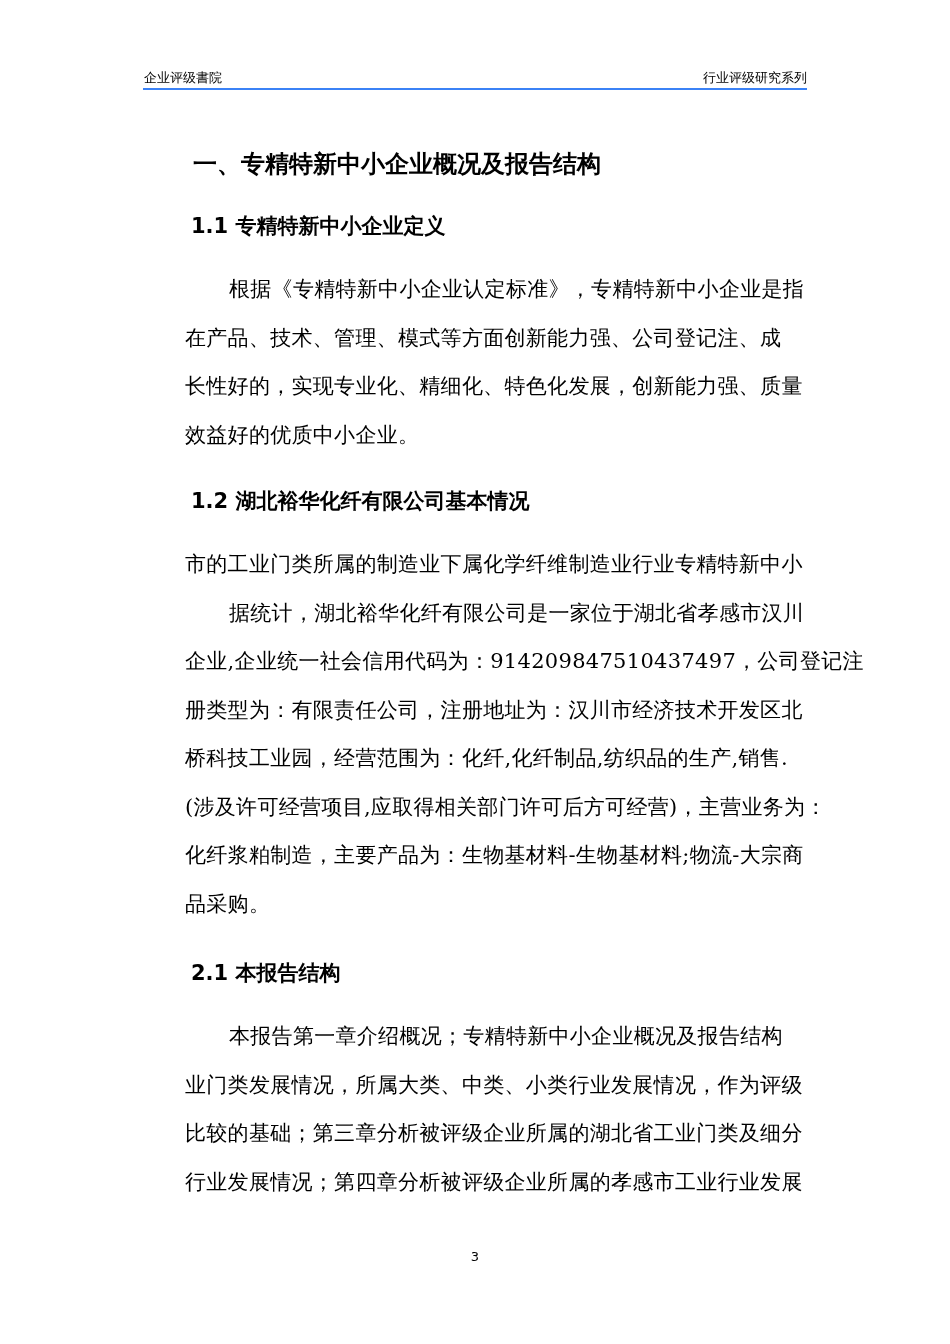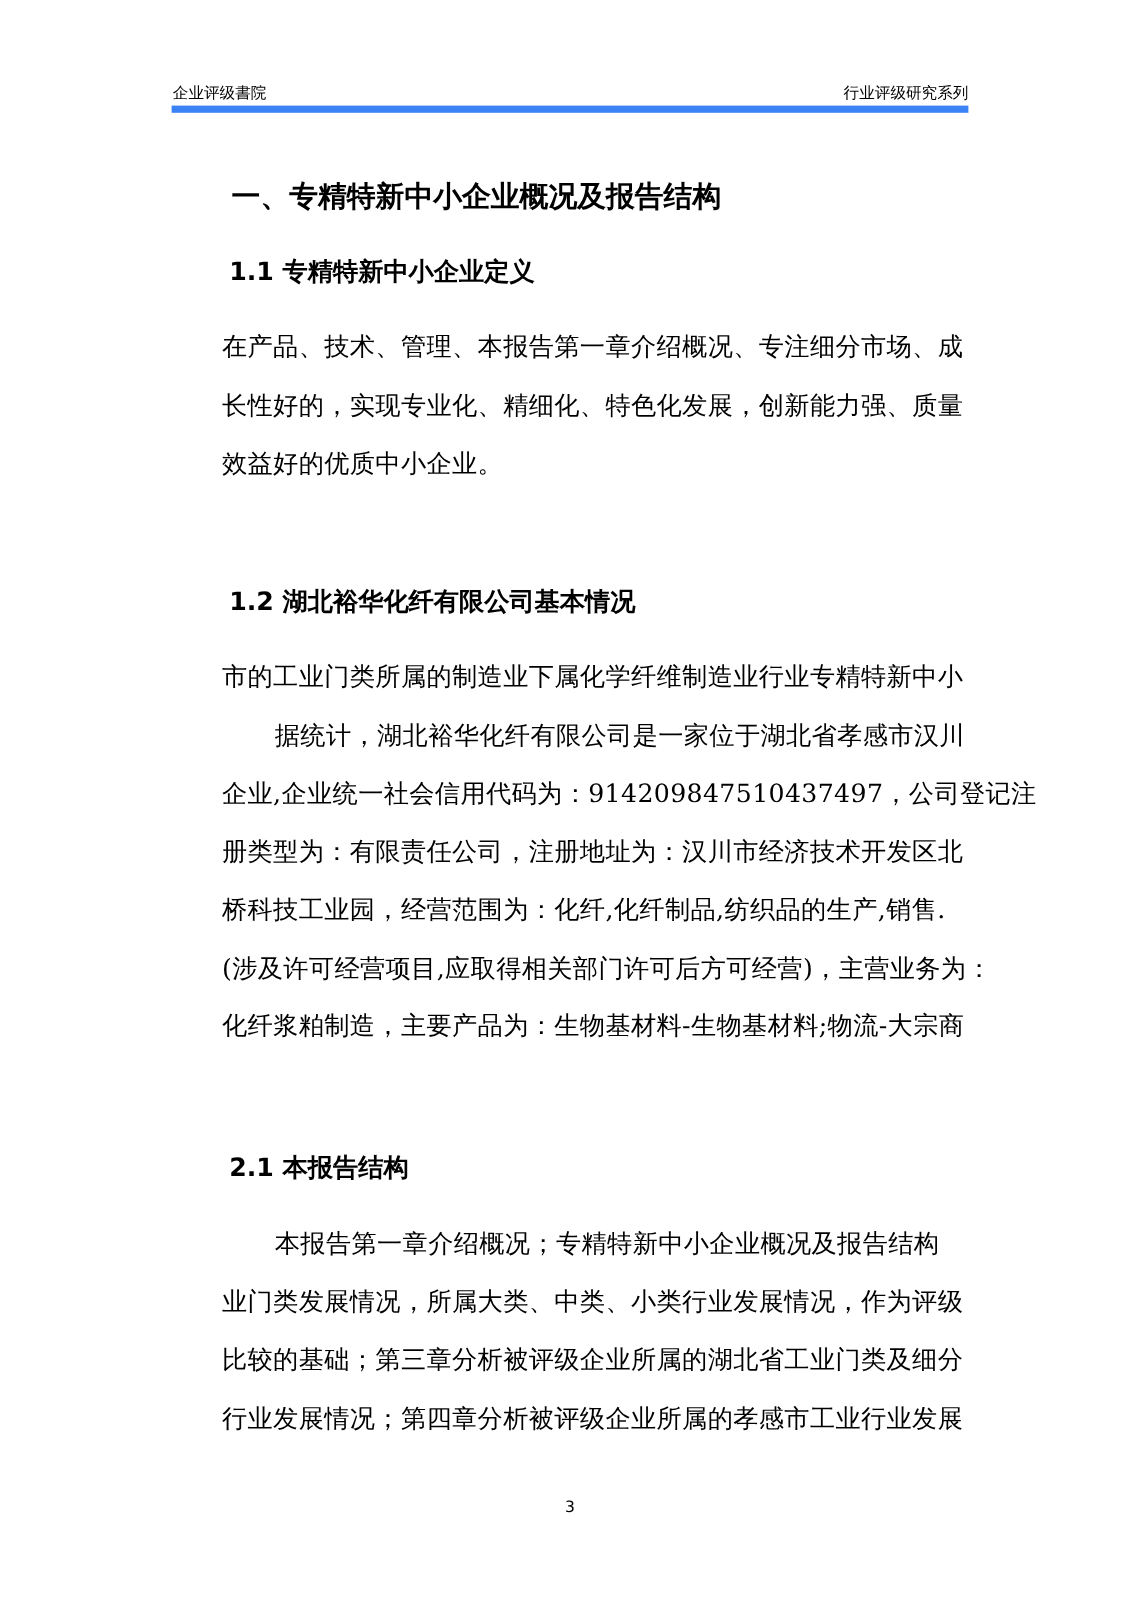--- a/index.html
+++ b/index.html
@@ -1,19 +1,19 @@
 <!DOCTYPE html>
 <html><head>
 <meta charset="utf-8">
 <style>
   html, body { margin:0; padding:0; background:#ffffff; }
   body { width:950px; height:1344px; position:relative; overflow:hidden;
          font-family:"DejaVu Serif", "Liberation Serif", serif; color:#000; }
   .page-header { position:absolute; left:143px; top:68px; width:664px; height:20px;
-                 border-bottom:6px solid #3b82f6; font-family:Liberation Mono, monospace;
+                 border-bottom:2px solid #3b82f6; font-family:Liberation Mono, monospace;
                  font-size:13px; }
   .page-header .left { position:absolute; left:1px; top:1px; }
   .page-header .right { position:absolute; right:0; top:1px;margin-left:48px; }
   .h1 { position:absolute; left:193px; top:148px; font-size:24px; font-weight:bold;
         font-family:"DejaVu Sans","Liberation Sans",sans-serif; letter-spacing:0px; }
   .h2 { position:absolute; left:191px; font-size:21px; font-weight:bold;
         font-family:"DejaVu Sans","Liberation Sans",sans-serif; }
   .para { position:absolute; left:143px; width:664px; font-size:21px; line-height:48.5px;
           text-align:justify; text-indent:42px; margin:0; letter-spacing:0.3px; }
   .para span.line { display:block; white-space:nowrap; }
@@ -26,34 +26,36 @@
 
 <div class="page-header">
   <span class="left">企业评级書院</span>
   <span class="right">行业评级研究系列</span>
 </div>
 
 <div class="h1">一、专精特新中小企业概况及报告结构</div>
 
 <div class="h2" style="top:212px;">1.1 专精特新中小企业定义</div>
 <div class="para" style="top:265px;">
-  <span class="line">在产品、技术、管理、本报告第一章介绍概况、专注细分市场、成</span>
+  <span class="line" style="padding-left:44px;">根据《专精特新中小企业认定标准》，专精特新中小企业是指</span>
+  <span class="line">在产品、技术、管理、模式等方面创新能力强、公司登记注、成</span>
   <span class="line">长性好的，实现专业化、精细化、特色化发展，创新能力强、质量</span>
   <span class="line">效益好的优质中小企业。</span>
 </div>
 
 <div class="h2" style="top:487px;">1.2 湖北裕华化纤有限公司基本情况</div>
 <div class="para" style="top:540px;">
   <span class="line">市的工业门类所属的制造业下属化学纤维制造业行业专精特新中小</span>
   <span class="line" style="padding-left:44px;">据统计，湖北裕华化纤有限公司是一家位于湖北省孝感市汉川</span>
   <span class="line">企业,企业统一社会信用代码为：914209847510437497，公司登记注</span>
   <span class="line">册类型为：有限责任公司，注册地址为：汉川市经济技术开发区北</span>
   <span class="line">桥科技工业园，经营范围为：化纤,化纤制品,纺织品的生产,销售.</span>
   <span class="line">(涉及许可经营项目,应取得相关部门许可后方可经营)，主营业务为：</span>
   <span class="line">化纤浆粕制造，主要产品为：生物基材料-生物基材料;物流-大宗商</span>
+  <span class="line">品采购。</span>
 </div>
 
 <div class="h2" style="top:959px;">2.1 本报告结构</div>
 <div class="para" style="top:1012px;">
   <span class="line" style="padding-left:44px;">本报告第一章介绍概况；专精特新中小企业概况及报告结构</span>
   <span class="line">业门类发展情况，所属大类、中类、小类行业发展情况，作为评级</span>
   <span class="line">比较的基础；第三章分析被评级企业所属的湖北省工业门类及细分</span>
   <span class="line">行业发展情况；第四章分析被评级企业所属的孝感市工业行业发展</span>
 </div>
 

